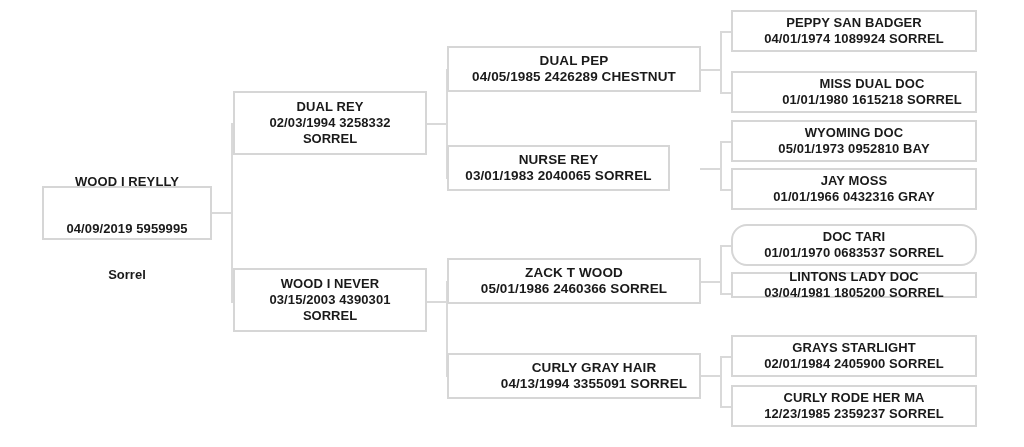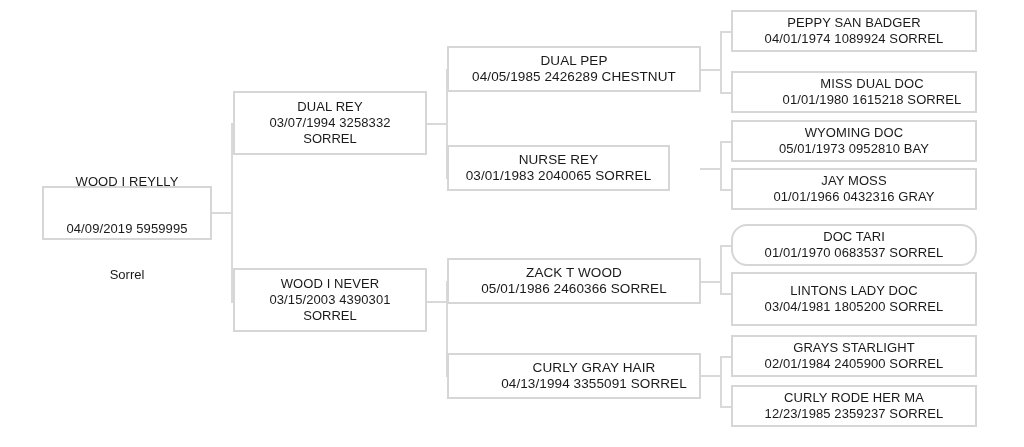--- a/index.html
+++ b/index.html
@@ -33,20 +33,21 @@
     box-sizing: border-box;
     border: 2px solid #d6d6d6;
     background: #ffffff;
     display: flex;
     flex-direction: column;
     align-items: center;
     justify-content: center;
     text-align: center;
     line-height: 1.22;
     z-index: 3;
+    font-weight: bold;
   }
   .node .nm {
     font-size: 13.5px;
     letter-spacing: 0.1px;
     white-space: nowrap;
   }
   .node .info {
     font-size: 13.5px;
     letter-spacing: 0.1px;
     white-space: nowrap;
@@ -102,21 +103,21 @@
   <div class="conn h" style="left:720px; top:406px; width:12px;"></div>
 
   <div class="node gen0" style="left:42px; top:186px; width:170px; height:54px;">
     <div class="nm">WOOD I REYLLY</div>
     <div class="info">04/09/2019 5959995</div>
     <div class="color-line">Sorrel</div>
   </div>
 
   <div class="node gen1" style="left:233px; top:91px; width:194px; height:64px;">
     <div class="nm">DUAL REY</div>
-    <div class="info">03/07/1994 3258332</div>
+    <div class="info">02/03/1994 3258332</div>
     <div class="color-line">SORREL</div>
   </div>
 
   <div class="node gen1" style="left:233px; top:268px; width:194px; height:64px;">
     <div class="nm">WOOD I NEVER</div>
     <div class="info">03/15/2003 4390301</div>
     <div class="color-line">SORREL</div>
   </div>
 
   <div class="node gen2" style="left:447px; top:46px; width:254px; height:46px;">
@@ -157,21 +158,21 @@
   <div class="node gen3" style="left:731px; top:168px; width:246px; height:42px;">
     <div class="nm">JAY MOSS</div>
     <div class="info">01/01/1966 0432316 GRAY</div>
   </div>
 
   <div class="node gen3" style="left:731px; top:224px; width:246px; height:42px;border-radius:16px;">
     <div class="nm">DOC TARI</div>
     <div class="info">01/01/1970 0683537 SORREL</div>
   </div>
 
-  <div class="node gen3" style="left:731px; top:272px; width:246px; height:54px;">
+  <div class="node gen3" style="left:731px; top:272px; width:246px; height:26px;">
     <div class="nm">LINTONS LADY DOC</div>
     <div class="info">03/04/1981 1805200 SORREL</div>
   </div>
 
   <div class="node gen3" style="left:731px; top:335px; width:246px; height:42px;">
     <div class="nm">GRAYS STARLIGHT</div>
     <div class="info">02/01/1984 2405900 SORREL</div>
   </div>
 
   <div class="node gen3" style="left:731px; top:385px; width:246px; height:42px;">

